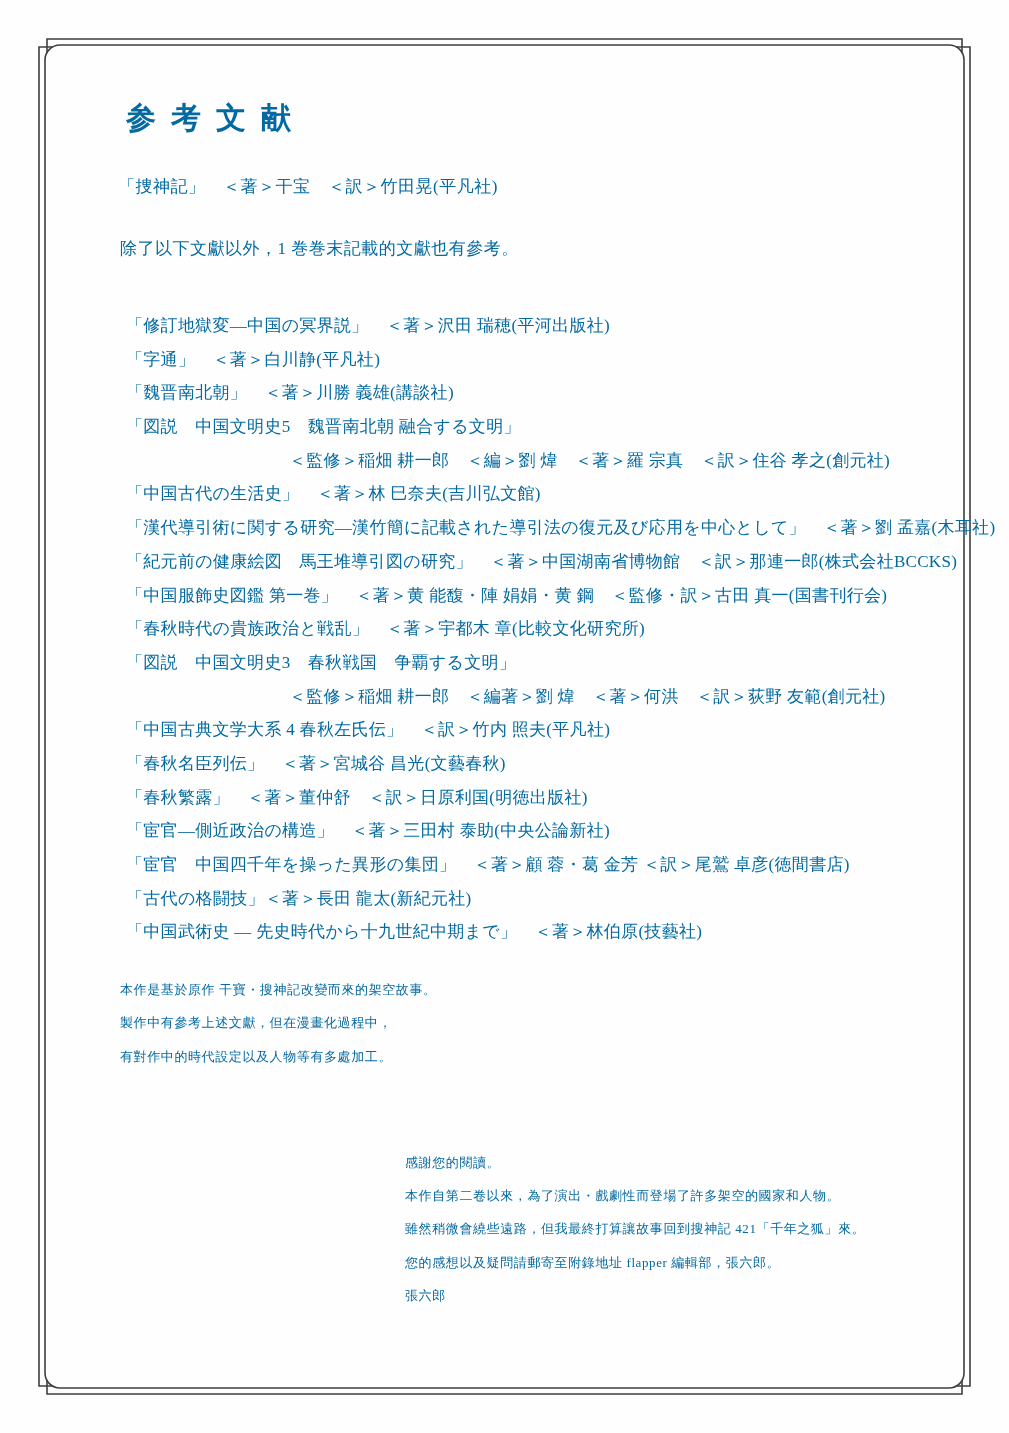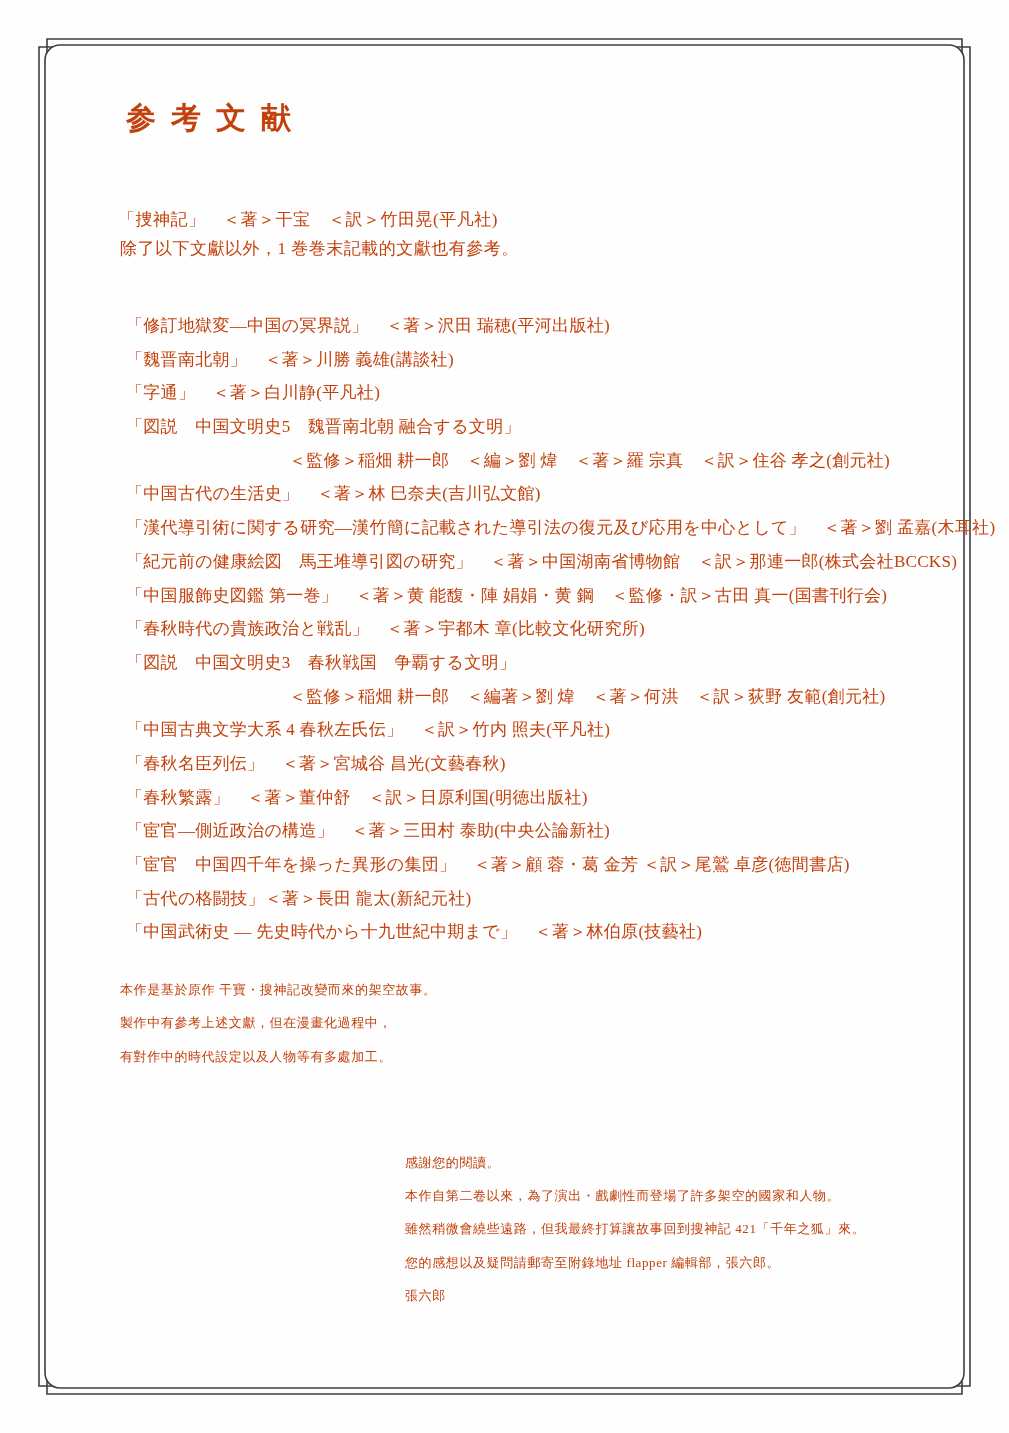--- a/index.html
+++ b/index.html
@@ -3,21 +3,21 @@
 <meta charset="utf-8">
 <style>
   html, body { margin: 0; padding: 0; background: #e8e8e8; }
   .page {
     position: relative;
     width: 1009px;
     height: 1433px;
     margin: 0 auto;
     background: #fefefe;
     font-family: "Liberation Serif", "DejaVu Serif", serif;
-    color: #c2410c;
+    color: #0369a1;
     overflow: hidden;
   }
   .frame {
     position: absolute;
     inset: 0;
     width: 1009px;
     height: 1433px;
     pointer-events: none;
   }
   .title {
@@ -30,21 +30,20 @@
     letter-spacing: 15px;
     white-space: nowrap;
   }
   .first-ref {
     position: absolute;
     left: 118px;
     top: 175px;
     font-size: 17px;
     letter-spacing: 0.5px;
     white-space: nowrap;
-    margin-top: 33px;
   }
   .note {
     position: absolute;
     left: 120px;
     top: 237px;
     font-size: 17px;
     letter-spacing: 0.5px;
     white-space: nowrap;
   }
   .refs {
@@ -107,22 +106,22 @@
 
   <h1 class="title">参考文献</h1>
 
   <div class="first-ref">「捜神記」　＜著＞干宝　＜訳＞竹田晃(平凡社)</div>
 
   <div class="note">除了以下文獻以外，1 巻巻末記載的文獻也有參考。</div>
 
   <ul class="refs">
 
   <li class="ref">「修訂地獄変―中国の冥界説」　＜著＞沢田 瑞穂(平河出版社)</li>
+      <li class="ref">「字通」　＜著＞白川静(平凡社)</li>
       <li class="ref">「魏晋南北朝」　＜著＞川勝 義雄(講談社)</li>
-      <li class="ref">「字通」　＜著＞白川静(平凡社)</li>
       <li class="ref">「図説　中国文明史5　魏晋南北朝 融合する文明」</li>
       <li class="ref indent">＜監修＞稲畑 耕一郎　＜編＞劉 煒　＜著＞羅 宗真　＜訳＞住谷 孝之(創元社)</li>
       <li class="ref">「中国古代の生活史」　＜著＞林 巳奈夫(吉川弘文館)</li>
       <li class="ref">「漢代導引術に関する研究―漢竹簡に記載された導引法の復元及び応用を中心として」　＜著＞劉 孟嘉(木耳社)</li>
       <li class="ref">「紀元前の健康絵図　馬王堆導引図の研究」　＜著＞中国湖南省博物館　＜訳＞那連一郎(株式会社BCCKS)</li>
       <li class="ref">「中国服飾史図鑑 第一巻」　＜著＞黄 能馥・陣 娟娟・黄 鋼　＜監修・訳＞古田 真一(国書刊行会)</li>
       <li class="ref">「春秋時代の貴族政治と戦乱」　＜著＞宇都木 章(比較文化研究所)</li>
       <li class="ref">「図説　中国文明史3　春秋戦国　争覇する文明」</li>
       <li class="ref indent">＜監修＞稲畑 耕一郎　＜編著＞劉 煒　＜著＞何洪　＜訳＞荻野 友範(創元社)</li>
       <li class="ref">「中国古典文学大系 4 春秋左氏伝」　＜訳＞竹内 照夫(平凡社)</li>

